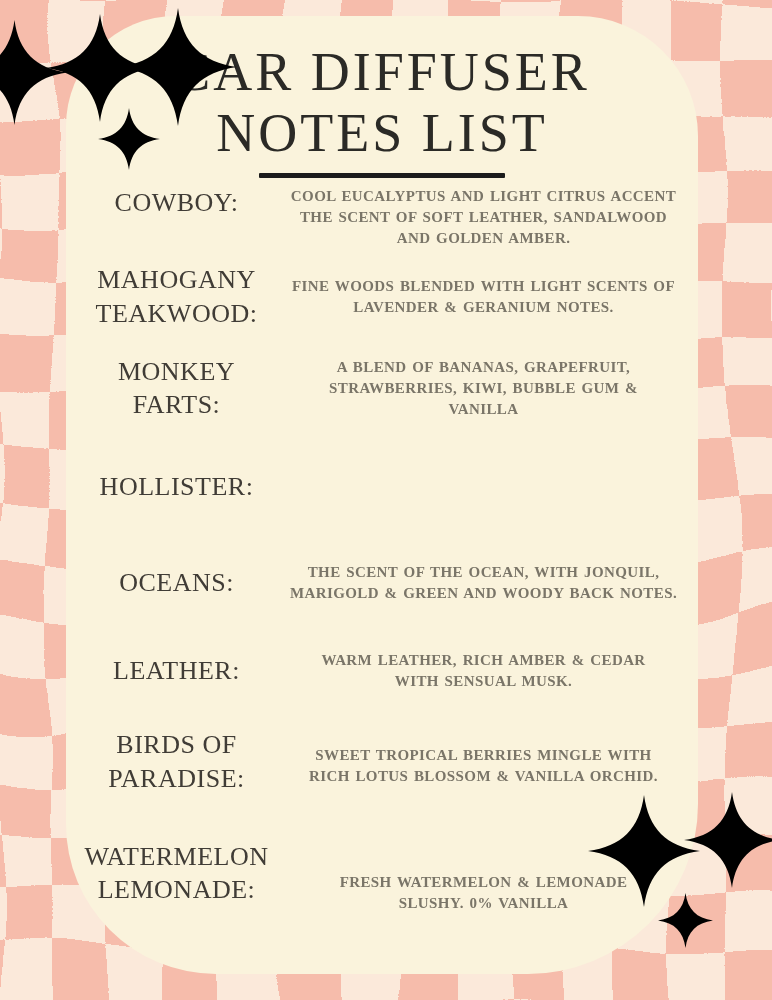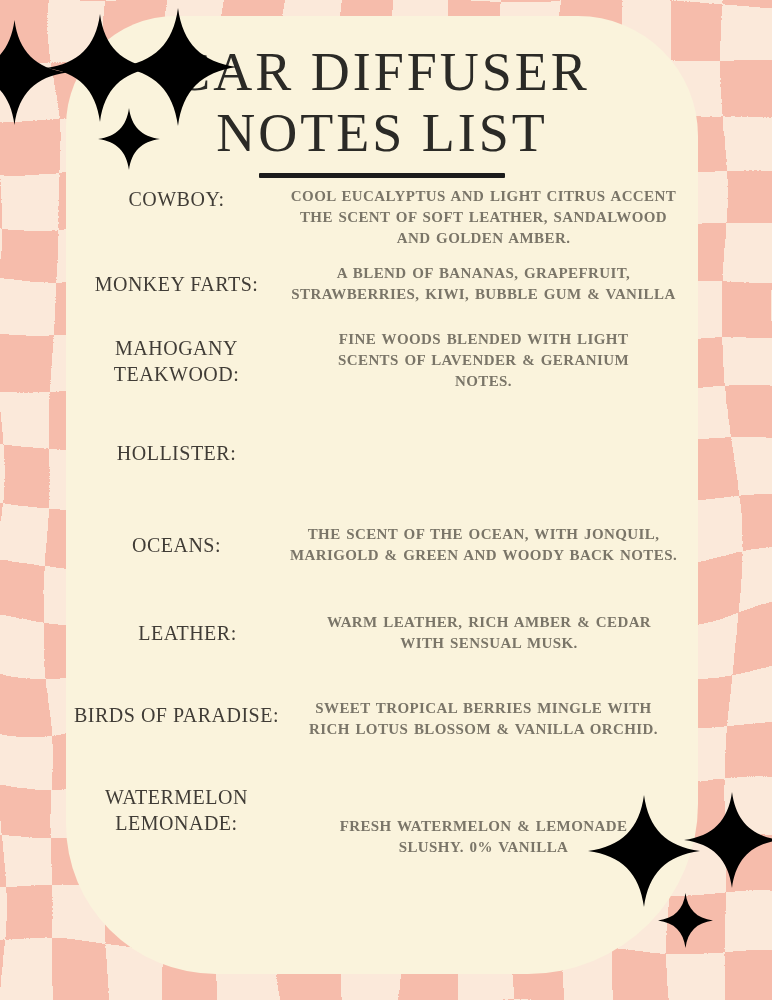--- a/index.html
+++ b/index.html
@@ -24,37 +24,37 @@
     font-weight:400;
   }
   .underline{
     width:246px;height:5px;background:var(--underline,#1b1b1b);
     margin:9px auto 0 auto;border-radius:1px;
   }
   .rows{position:relative;}
   .row{display:flex;align-items:center;}
   .row .name{
     flex:none;width:205px;margin-left:8px;text-align:center;
-    font-size:20px;line-height:1.3;letter-spacing:0.5px;
+    font-size:26px;line-height:1.3;letter-spacing:0.5px;
     color:var(--name,#403c36);text-transform:uppercase;
   }
   .row .desc{
     flex:1;text-align:center;
     font-size:15px;line-height:1.4;letter-spacing:0.4px;word-spacing:1.5px;
     color:var(--desc,#7a7568);text-transform:uppercase;
     padding:0 14px 0 4px;
     font-weight:bold;
   }
   .row .desc .inner{margin:0 auto;}
   .row:nth-of-type(1){margin-top:8px;align-items:flex-start;}
   .row:nth-of-type(2){margin-top:14px;}
   .row:nth-of-type(3){margin-top:24px;}
   .row:nth-of-type(4){margin-top:48px;}
   .row:nth-of-type(5){margin-top:58px;}
-  .row:nth-of-type(6){margin-top:46px;padding-left:11px;}
+  .row:nth-of-type(6){margin-top:46px;}
   .row:nth-of-type(7){margin-top:36px;}
   .row:nth-of-type(8){margin-top:44px;align-items:flex-start;}
   .row:nth-of-type(1) .inner{max-width:440px;}
   .row:nth-of-type(2) .inner{max-width:420px;}
   .row:nth-of-type(3) .inner{max-width:335px;}
   .row:nth-of-type(4) .inner{max-width:430px;}
   .row:nth-of-type(5) .inner{max-width:420px;}
   .row:nth-of-type(6) .inner{max-width:335px;}
   .row:nth-of-type(7) .inner{max-width:352px;}
   .row:nth-of-type(8) .inner{max-width:340px;}
@@ -90,29 +90,29 @@
   <div class="underline"></div>
 
   <div class="rows">
     <div class="row">
       <div class="name">COWBOY:</div>
       <div class="desc">
           <div class="inner">COOL EUCALYPTUS AND LIGHT CITRUS ACCENT THE SCENT OF SOFT LEATHER, SANDALWOOD AND GOLDEN AMBER.</div>
         </div>
     </div>
     <div class="row">
+      <div class="name">MAHOGANY TEAKWOOD:</div>
+      <div class="desc">
+          <div class="inner">FINE WOODS BLENDED WITH LIGHT SCENTS OF LAVENDER &amp; GERANIUM NOTES.</div>
+        </div>
+    </div>
+    <div class="row">
       <div class="name">MONKEY FARTS:</div>
       <div class="desc">
           <div class="inner">A BLEND OF BANANAS, GRAPEFRUIT, STRAWBERRIES, KIWI, BUBBLE GUM &amp; VANILLA</div>
-        </div>
-    </div>
-    <div class="row">
-      <div class="name">MAHOGANY TEAKWOOD:</div>
-      <div class="desc">
-          <div class="inner">FINE WOODS BLENDED WITH LIGHT SCENTS OF LAVENDER &amp; GERANIUM NOTES.</div>
         </div>
     </div>
     <div class="row">
       <div class="name">HOLLISTER:</div>
     </div>
     <div class="row">
       <div class="name">OCEANS:</div>
       <div class="desc">
           <div class="inner">THE SCENT OF THE OCEAN, WITH JONQUIL, MARIGOLD &amp; GREEN AND WOODY BACK NOTES.</div>
         </div>

